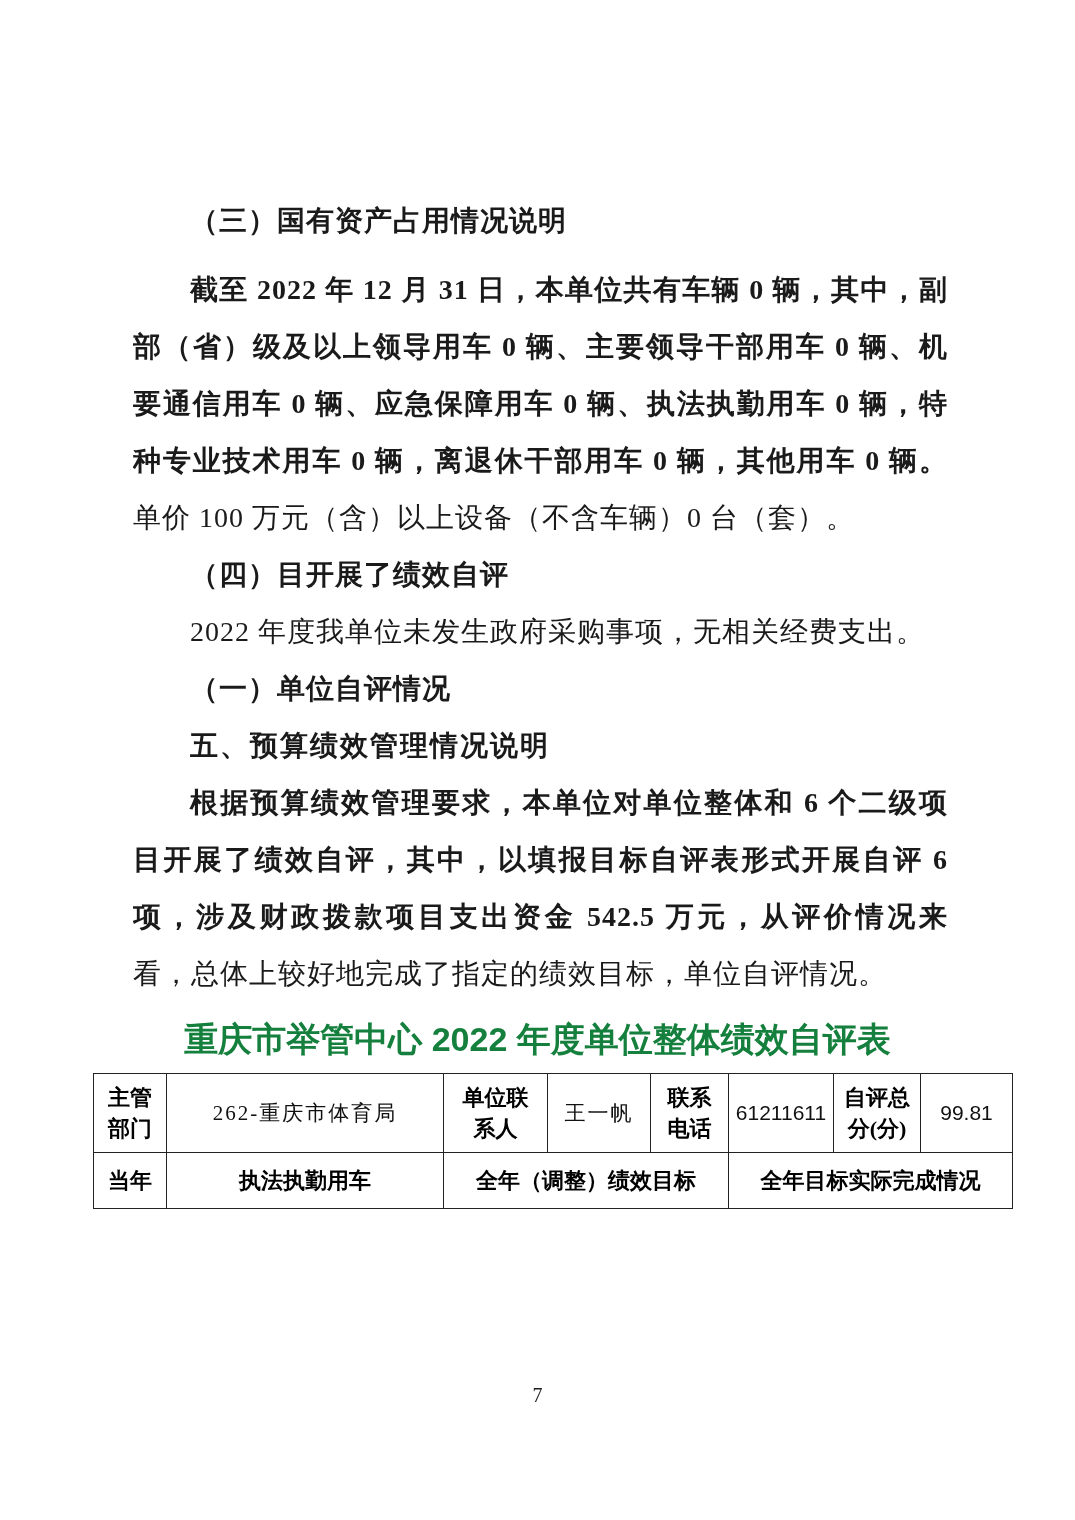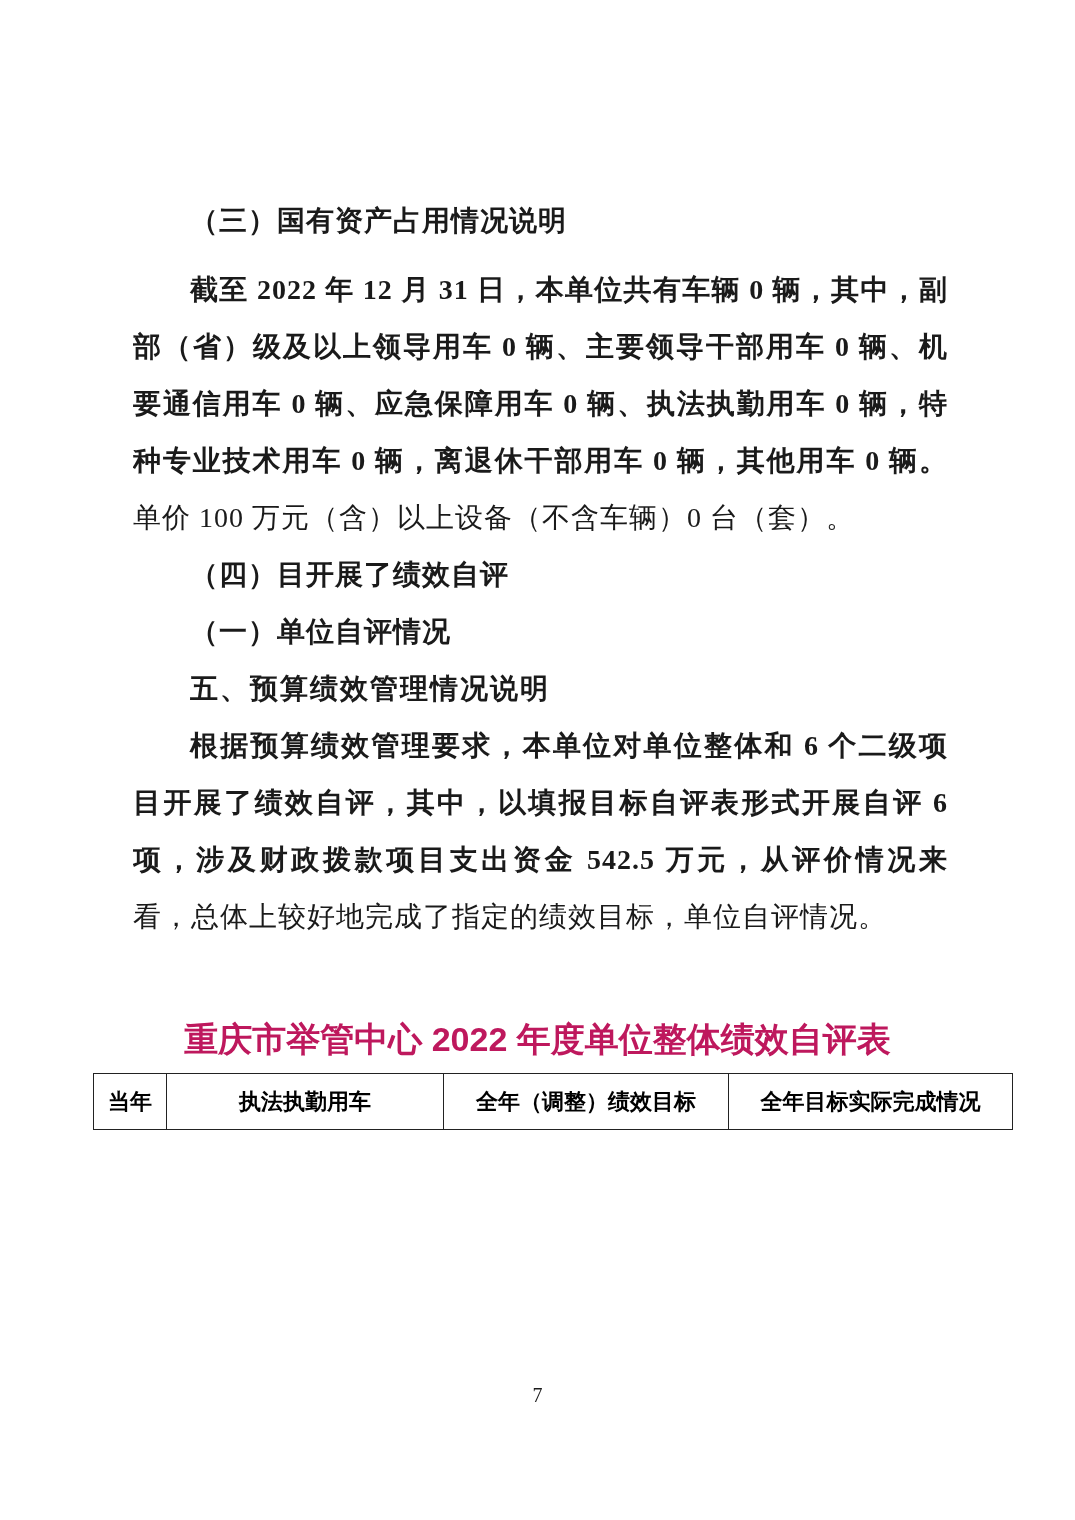--- a/index.html
+++ b/index.html
@@ -39,21 +39,21 @@
   .table-title {
     position: absolute;
     top: 1016px;
     left: 0;
     width: 1075px;
     text-align: center;
     font-family: "Liberation Sans", "DejaVu Sans", sans-serif;
     font-weight: 700;
     font-size: 34px;
     line-height: 46px;
-    color: #be185d;
+    color: #15803d;
   }
   table.self-eval {
     position: absolute;
     left: 93px;
     top: 1073px;
     width: 919px;
     border-collapse: collapse;
     table-layout: fixed;
   }
   table.self-eval td {
@@ -99,20 +99,21 @@
 <div class="page">
 
   <div class="body-text">
     <div class="ln indent h-kai sp-after">（三）国有资产占用情况说明</div>
     <div class="ln indent just">截至 2022 年 12 月 31 日，本单位共有车辆 0 辆，其中，副</div>
     <div class="ln just">部（省）级及以上领导用车 0 辆、主要领导干部用车 0 辆、机</div>
     <div class="ln just">要通信用车 0 辆、应急保障用车 0 辆、执法执勤用车 0 辆，特</div>
     <div class="ln just">种专业技术用车 0 辆，离退休干部用车 0 辆，其他用车 0 辆。</div>
     <div class="ln">单价 100 万元（含）以上设备（不含车辆）0 台（套）。</div>
     <div class="ln indent h-kai">（四）目开展了绩效自评</div>
+    <div class="ln indent">2022 年度我单位未发生政府采购事项，无相关经费支出。</div>
     <div class="ln indent h-kai">（一）单位自评情况</div>
     <div class="ln indent h-hei">五、预算绩效管理情况说明</div>
     <div class="ln indent just">根据预算绩效管理要求，本单位对单位整体和 6 个二级项</div>
     <div class="ln just">目开展了绩效自评，其中，以填报目标自评表形式开展自评 6</div>
     <div class="ln just">项，涉及财政拨款项目支出资金 542.5 万元，从评价情况来</div>
     <div class="ln">看，总体上较好地完成了指定的绩效目标，单位自评情况。</div>
   </div>
 
   <h2 class="table-title">重庆市举管中心 2022 年度单位整体绩效自评表</h2>
 
@@ -121,20 +122,34 @@
       <col style="width:73px">
       <col style="width:277px">
       <col style="width:104px">
       <col style="width:103px">
       <col style="width:78px">
       <col style="width:105px">
       <col style="width:87px">
       <col style="width:92px">
     </colgroup>
     <tbody>
+        <tr class="r1">
+      <td class="hdr">主管
+部门</td>
+      <td class="val-kai">262-重庆市体育局</td>
+      <td class="hdr">单位联
+系人</td>
+      <td class="val-kai">王一帆</td>
+      <td class="hdr">联系
+电话</td>
+      <td class="val-num">61211611</td>
+      <td class="hdr">自评总
+分(分)</td>
+      <td class="val-num">99.81</td>
+    </tr>
     <tr class="r2">
       <td class="hdr">当年</td>
       <td class="hdr">执法执勤用车</td>
       <td class="hdr" colspan="3">全年（调整）绩效目标</td>
       <td class="hdr" colspan="3">全年目标实际完成情况</td>
     </tr>
   </tbody>
     </table>
 
   <div class="page-number">7</div>

